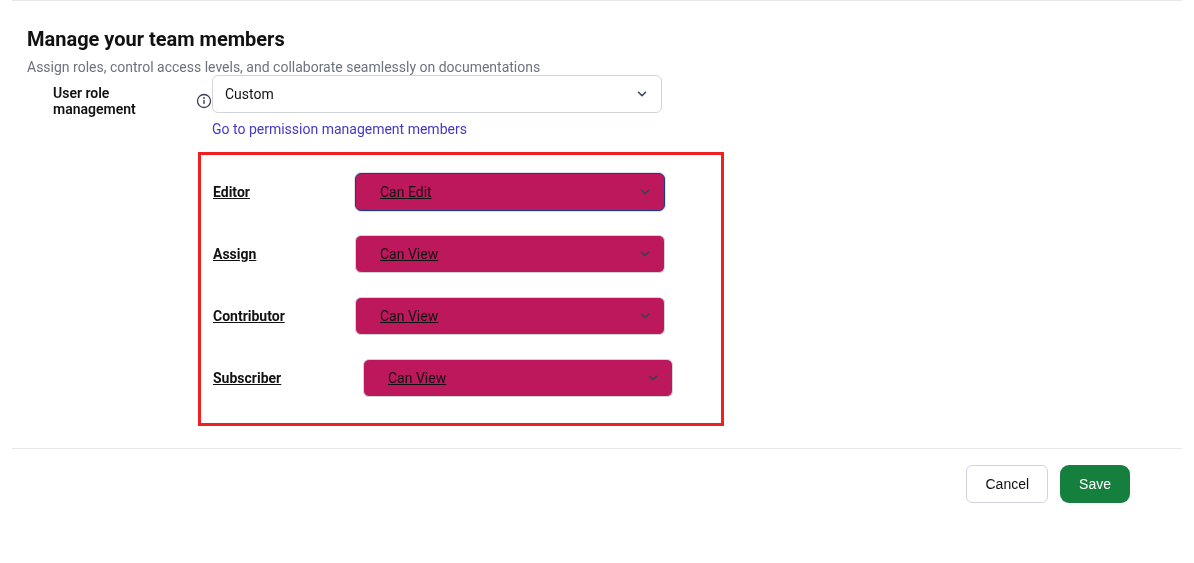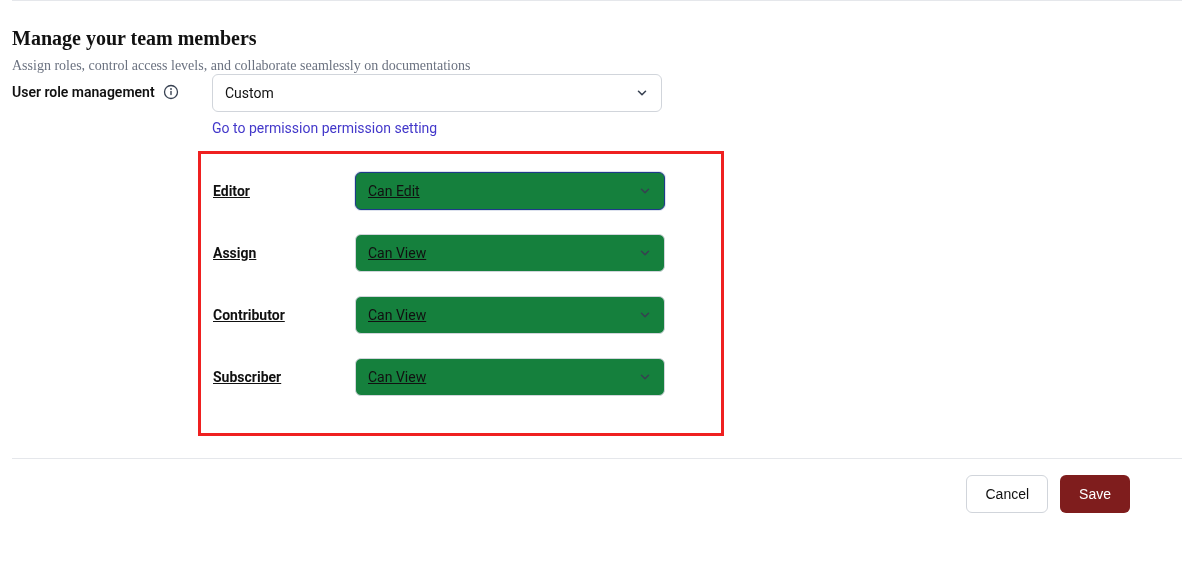--- a/index.html
+++ b/index.html
@@ -14,22 +14,21 @@
       width: 1194px;
       height: 563px;
       position: relative;
     }
     .top-divider {
       height: 1px;
       background: #e5e7eb;
       margin: 0 12px 26px 12px;
     }
     .header {
-      padding: 0 12px;
-      font-family: Liberation Serif, serif;
+      padding: 0 27px;
     }
     .page-title {
       font-size: 20px;
       font-weight: 700;
       color: #111;
       margin-bottom: 8px;
     }
     .page-subtitle {
       font-size: 14px;
       color: #6b7280;
@@ -43,20 +42,21 @@
       width: 200px;
       display: flex;
       align-items: center;
       gap: 8px;
       padding-top: 10px;
     }
     .label-col .label {
       font-size: 14px;
       font-weight: 600;
       color: #111;
+      margin-left: 41px;
     }
     .info-icon {
       width: 16px;
       height: 16px;
       display: inline-flex;
       align-items: center;
       justify-content: center;
       color: #374151;
     }
     .control-col {
@@ -100,39 +100,40 @@
       width: 526px;
       padding: 18px 12px 24px 12px;
       text-decoration: underline;
     }
     .role-row {
       display: flex;
       align-items: center;
       margin-bottom: 24px;
     }
     .role-row:last-child {
-      margin-bottom: 13px;
+      margin-bottom: 2px;
+      gap: 8px;
     }
     .role-label {
       width: 142px;
       font-size: 14px;
       font-weight: 700;
       color: #111;
     }
     .role-select {
       position: relative;
       width: 310px;
       height: 38px;
       border: 1px solid #d1d5db;
       border-radius: 6px;
       display: flex;
       align-items: center;
-      padding: 0 12px;
-      cursor: pointer;
-      background: #15803d;
+      padding: 0 24px;
+      cursor: pointer;
+      background: #be185d;
     }
     .role-select.active {
       border: 1px solid #1e3a8a;
       box-shadow: 0 0 0 1px rgba(30,58,138,0.15);
     }
     .role-select .value {
       font-size: 14px;
       color: #111;
     }
     .role-select .chev {
@@ -167,22 +168,23 @@
       justify-content: center;
       border: 1px solid transparent;
     }
     .btn-secondary {
       background: #fff;
       border: 1px solid #d1d5db;
       color: #111;
       text-align: center;
     }
     .btn-primary {
-      background: #7f1d1d;
+      background: #15803d;
       color: #fff;
+      border-radius: 9px;
     }
   </style>
 </head>
 <body>
 
 <div class="top-divider"></div>
 
 <div class="header">
   <h2 class="page-title">Manage your team members</h2>
   <p class="page-subtitle">Assign roles, control access levels, and collaborate seamlessly on documentations</p>
@@ -201,21 +203,21 @@
   </div>
   <div class="control-col">
     <div class="select">
       <span class="value">Custom</span>
       <span class="chev">
         <svg width="14" height="14" viewBox="0 0 16 16" fill="none">
           <path d="M4 6 L8 10 L12 6" stroke="currentColor" stroke-width="1.8" stroke-linecap="round" stroke-linejoin="round"></path>
         </svg>
       </span>
     </div>
-    <a class="link">Go to permission permission setting</a>
+    <a class="link">Go to permission management members</a>
   </div>
 </div>
 
 <div class="highlight-box">
 
   <div class="role-row">
     <span class="role-label">Editor</span>
     <div class="role-select active">
       <span class="value">Can Edit</span>
       <span class="chev">

